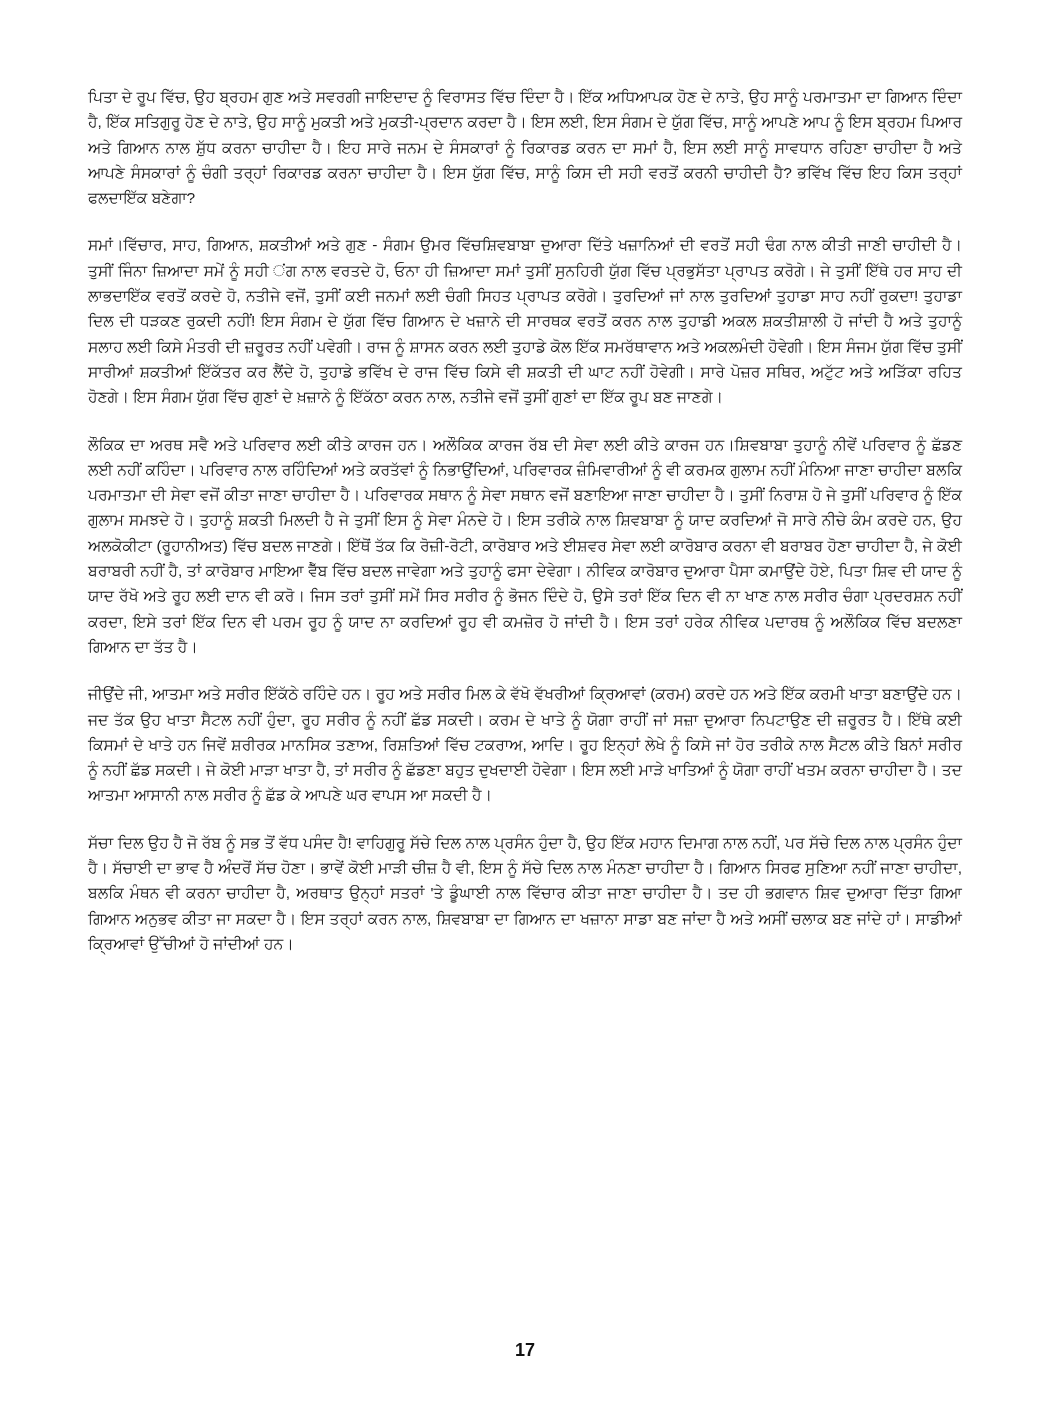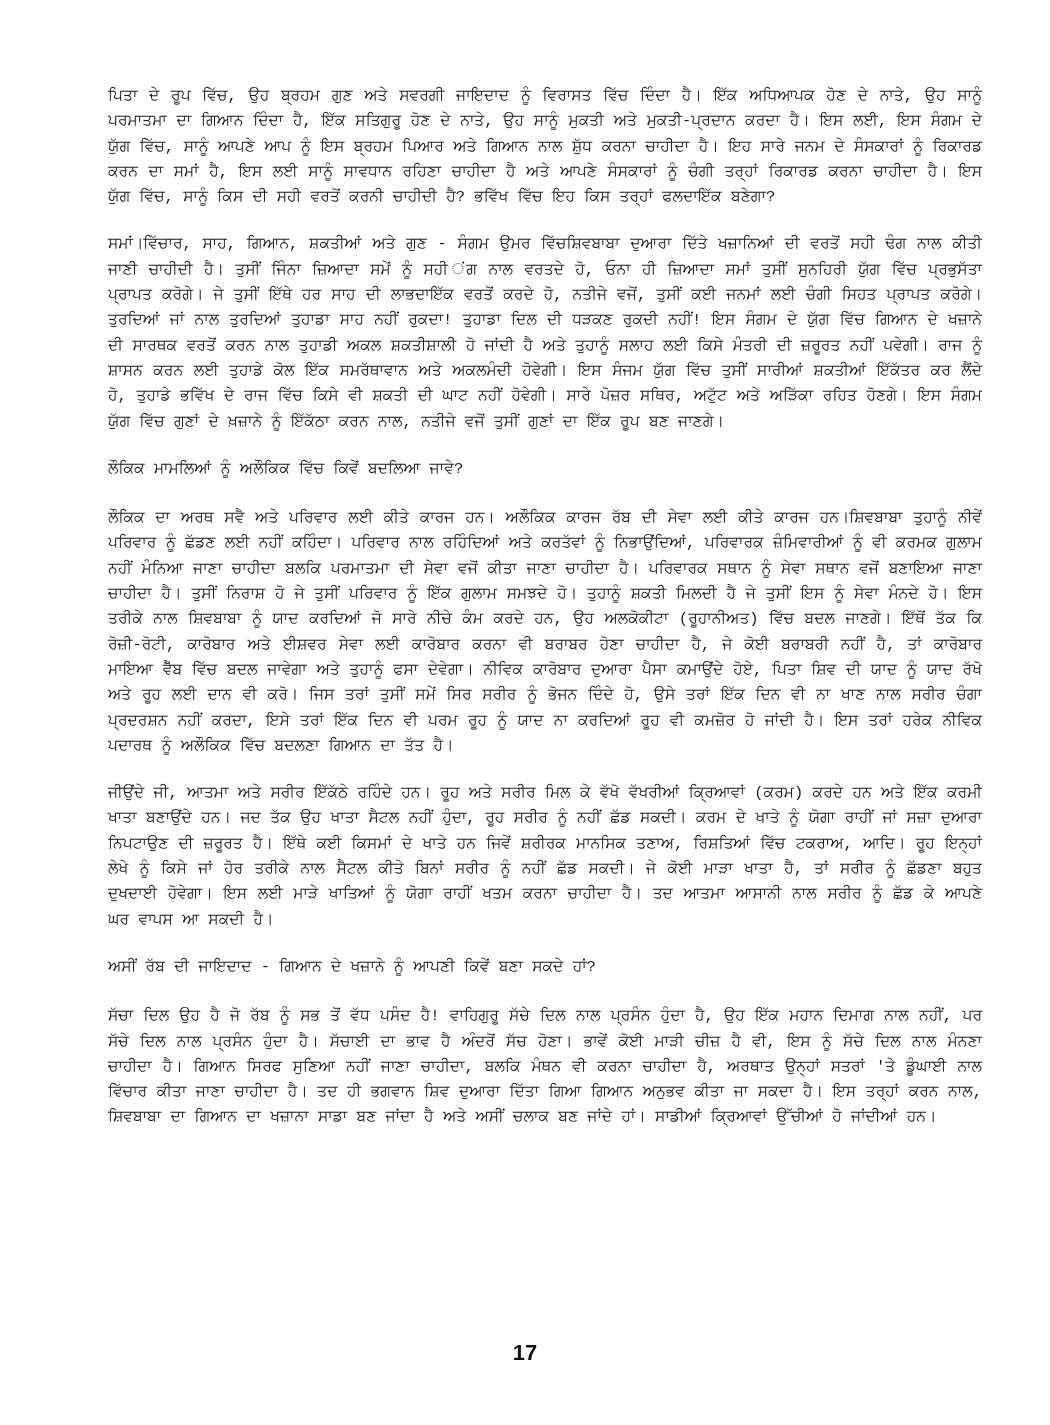--- a/index.html
+++ b/index.html
@@ -1,34 +1,32 @@
 <!DOCTYPE html>
 <html><head>
 <meta charset="utf-8">
 <style>
   html, body { margin: 0; padding: 0; background: #ffffff; }
   body { width: 1050px; height: 1425px; position: relative; overflow: hidden; }
   .page {
     position: absolute; left: 88px; top: 84px; width: 874px;
-    font-family: Liberation Mono, monospace;
-    font-size: 15.5px; line-height: 25.3px; color: #1a1a1a; margin-left: 20px;
+    font-family: Liberation Sans, sans-serif;
+    font-size: 15.5px; line-height: 25.3px; color: #1a1a1a;
   }
   .para { margin: 0 0 22px 0; text-align: justify; }
   .heading { margin: 0 0 24px 0; text-align: left; }
   .page-number {
     position: absolute; left: 0; right: 0; top: 1340px; text-align: center;
-    font-family: "Liberation Sans", sans-serif; font-weight: bold; font-size: 22px; color: #111;
+    font-family: "Liberation Sans", sans-serif; font-weight: bold; font-size: 18px; color: #111;
   }
 </style>
 </head>
 <body>
 
 <div class="page">
   <p class="para">ਪਿਤਾ ਦੇ ਰੂਪ ਵਿੱਚ, ਉਹ ਬ੍ਰਹਮ ਗੁਣ ਅਤੇ ਸਵਰਗੀ ਜਾਇਦਾਦ ਨੂੰ ਵਿਰਾਸਤ ਵਿੱਚ ਦਿੰਦਾ ਹੈ। ਇੱਕ ਅਧਿਆਪਕ ਹੋਣ ਦੇ ਨਾਤੇ, ਉਹ ਸਾਨੂੰ ਪਰਮਾਤਮਾ ਦਾ ਗਿਆਨ ਦਿੰਦਾ ਹੈ, ਇੱਕ ਸਤਿਗੁਰੂ ਹੋਣ ਦੇ ਨਾਤੇ, ਉਹ ਸਾਨੂੰ ਮੁਕਤੀ ਅਤੇ ਮੁਕਤੀ-ਪ੍ਰਦਾਨ ਕਰਦਾ ਹੈ। ਇਸ ਲਈ, ਇਸ ਸੰਗਮ ਦੇ ਯੁੱਗ ਵਿੱਚ, ਸਾਨੂੰ ਆਪਣੇ ਆਪ ਨੂੰ ਇਸ ਬ੍ਰਹਮ ਪਿਆਰ ਅਤੇ ਗਿਆਨ ਨਾਲ ਸ਼ੁੱਧ ਕਰਨਾ ਚਾਹੀਦਾ ਹੈ। ਇਹ ਸਾਰੇ ਜਨਮ ਦੇ ਸੰਸਕਾਰਾਂ ਨੂੰ ਰਿਕਾਰਡ ਕਰਨ ਦਾ ਸਮਾਂ ਹੈ, ਇਸ ਲਈ ਸਾਨੂੰ ਸਾਵਧਾਨ ਰਹਿਣਾ ਚਾਹੀਦਾ ਹੈ ਅਤੇ ਆਪਣੇ ਸੰਸਕਾਰਾਂ ਨੂੰ ਚੰਗੀ ਤਰ੍ਹਾਂ ਰਿਕਾਰਡ ਕਰਨਾ ਚਾਹੀਦਾ ਹੈ।     ਇਸ ਯੁੱਗ ਵਿੱਚ, ਸਾਨੂੰ ਕਿਸ ਦੀ ਸਹੀ ਵਰਤੋਂ ਕਰਨੀ ਚਾਹੀਦੀ ਹੈ? ਭਵਿੱਖ ਵਿੱਚ ਇਹ ਕਿਸ ਤਰ੍ਹਾਂ ਫਲਦਾਇੱਕ ਬਣੇਗਾ?</p>
   <p class="para">ਸਮਾਂ।ਵਿੱਚਾਰ, ਸਾਹ, ਗਿਆਨ, ਸ਼ਕਤੀਆਂ ਅਤੇ ਗੁਣ - ਸੰਗਮ ਉਮਰ ਵਿੱਚਸ਼ਿਵਬਾਬਾ ਦੁਆਰਾ ਦਿੱਤੇ ਖਜ਼ਾਨਿਆਂ ਦੀ ਵਰਤੋਂ ਸਹੀ ਢੰਗ ਨਾਲ ਕੀਤੀ ਜਾਣੀ ਚਾਹੀਦੀ ਹੈ। ਤੁਸੀਂ ਜਿੰਨਾ ਜ਼ਿਆਦਾ ਸਮੇਂ ਨੂੰ ਸਹੀ ਂਗ ਨਾਲ ਵਰਤਦੇ ਹੋ, ਓਨਾ ਹੀ ਜ਼ਿਆਦਾ ਸਮਾਂ ਤੁਸੀਂ ਸੁਨਹਿਰੀ ਯੁੱਗ ਵਿੱਚ ਪ੍ਰਭੁਸੱਤਾ ਪ੍ਰਾਪਤ ਕਰੋਗੇ। ਜੇ ਤੁਸੀਂ ਇੱਥੇ ਹਰ ਸਾਹ ਦੀ ਲਾਭਦਾਇੱਕ ਵਰਤੋਂ ਕਰਦੇ ਹੋ, ਨਤੀਜੇ ਵਜੋਂ, ਤੁਸੀਂ ਕਈ ਜਨਮਾਂ ਲਈ ਚੰਗੀ ਸਿਹਤ ਪ੍ਰਾਪਤ ਕਰੋਗੇ। ਤੁਰਦਿਆਂ ਜਾਂ ਨਾਲ ਤੁਰਦਿਆਂ ਤੁਹਾਡਾ ਸਾਹ ਨਹੀਂ ਰੁਕਦਾ! ਤੁਹਾਡਾ ਦਿਲ ਦੀ ਧੜਕਣ ਰੁਕਦੀ ਨਹੀਂ! ਇਸ ਸੰਗਮ ਦੇ ਯੁੱਗ ਵਿੱਚ ਗਿਆਨ ਦੇ ਖਜ਼ਾਨੇ ਦੀ ਸਾਰਥਕ ਵਰਤੋਂ ਕਰਨ ਨਾਲ ਤੁਹਾਡੀ ਅਕਲ ਸ਼ਕਤੀਸ਼ਾਲੀ ਹੋ ਜਾਂਦੀ ਹੈ ਅਤੇ ਤੁਹਾਨੂੰ ਸਲਾਹ ਲਈ ਕਿਸੇ ਮੰਤਰੀ ਦੀ ਜ਼ਰੂਰਤ ਨਹੀਂ ਪਵੇਗੀ। ਰਾਜ ਨੂੰ ਸ਼ਾਸਨ ਕਰਨ ਲਈ ਤੁਹਾਡੇ ਕੋਲ ਇੱਕ ਸਮਰੱਥਾਵਾਨ ਅਤੇ ਅਕਲਮੰਦੀ ਹੋਵੇਗੀ। ਇਸ ਸੰਜਮ ਯੁੱਗ ਵਿੱਚ ਤੁਸੀਂ ਸਾਰੀਆਂ ਸ਼ਕਤੀਆਂ ਇੱਕੱਤਰ ਕਰ ਲੈਂਦੇ ਹੋ, ਤੁਹਾਡੇ ਭਵਿੱਖ ਦੇ ਰਾਜ ਵਿੱਚ ਕਿਸੇ ਵੀ ਸ਼ਕਤੀ ਦੀ ਘਾਟ ਨਹੀਂ ਹੋਵੇਗੀ। ਸਾਰੇ ਪੋਜ਼ਰ ਸਥਿਰ, ਅਟੁੱਟ ਅਤੇ ਅੜਿੱਕਾ ਰਹਿਤ ਹੋਣਗੇ। ਇਸ ਸੰਗਮ ਯੁੱਗ ਵਿੱਚ ਗੁਣਾਂ ਦੇ ਖ਼ਜ਼ਾਨੇ ਨੂੰ ਇੱਕੱਠਾ ਕਰਨ ਨਾਲ, ਨਤੀਜੇ ਵਜੋਂ ਤੁਸੀਂ ਗੁਣਾਂ ਦਾ ਇੱਕ ਰੂਪ ਬਣ ਜਾਣਗੇ।</p>
-  <p class="heading">ਲੌਕਿਕ ਮਾਮਲਿਆਂ ਨੂੰ ਅਲੌਕਿਕ ਵਿੱਚ ਕਿਵੇਂ ਬਦਲਿਆ ਜਾਵੇ?</p>
   <p class="para">ਲੌਕਿਕ ਦਾ ਅਰਥ ਸਵੈ ਅਤੇ ਪਰਿਵਾਰ ਲਈ ਕੀਤੇ ਕਾਰਜ ਹਨ। ਅਲੌਕਿਕ ਕਾਰਜ ਰੱਬ ਦੀ ਸੇਵਾ ਲਈ ਕੀਤੇ ਕਾਰਜ ਹਨ।ਸ਼ਿਵਬਾਬਾ ਤੁਹਾਨੂੰ ਨੀਵੇਂ ਪਰਿਵਾਰ ਨੂੰ ਛੱਡਣ ਲਈ ਨਹੀਂ ਕਹਿੰਦਾ। ਪਰਿਵਾਰ ਨਾਲ ਰਹਿੰਦਿਆਂ ਅਤੇ ਕਰਤੱਵਾਂ ਨੂੰ ਨਿਭਾਉਂਦਿਆਂ, ਪਰਿਵਾਰਕ ਜ਼ੰਮਿਵਾਰੀਆਂ ਨੂੰ ਵੀ ਕਰਮਕ ਗੁਲਾਮ ਨਹੀਂ ਮੰਨਿਆ ਜਾਣਾ ਚਾਹੀਦਾ ਬਲਕਿ ਪਰਮਾਤਮਾ ਦੀ ਸੇਵਾ ਵਜੋਂ ਕੀਤਾ ਜਾਣਾ ਚਾਹੀਦਾ ਹੈ। ਪਰਿਵਾਰਕ ਸਥਾਨ ਨੂੰ ਸੇਵਾ ਸਥਾਨ ਵਜੋਂ ਬਣਾਇਆ ਜਾਣਾ ਚਾਹੀਦਾ ਹੈ। ਤੁਸੀਂ ਨਿਰਾਸ਼ ਹੋ ਜੇ ਤੁਸੀਂ ਪਰਿਵਾਰ ਨੂੰ ਇੱਕ ਗੁਲਾਮ ਸਮਝਦੇ ਹੋ। ਤੁਹਾਨੂੰ ਸ਼ਕਤੀ ਮਿਲਦੀ ਹੈ ਜੇ ਤੁਸੀਂ ਇਸ ਨੂੰ ਸੇਵਾ ਮੰਨਦੇ ਹੋ। ਇਸ ਤਰੀਕੇ ਨਾਲ ਸ਼ਿਵਬਾਬਾ ਨੂੰ ਯਾਦ ਕਰਦਿਆਂ ਜੋ ਸਾਰੇ ਨੀਚੇ ਕੰਮ ਕਰਦੇ ਹਨ, ਉਹ ਅਲਕੋਕੀਟਾ (ਰੂਹਾਨੀਅਤ) ਵਿੱਚ ਬਦਲ ਜਾਣਗੇ। ਇੱਥੋਂ ਤੱਕ ਕਿ ਰੋਜ਼ੀ-ਰੋਟੀ, ਕਾਰੋਬਾਰ ਅਤੇ ਈਸ਼ਵਰ ਸੇਵਾ ਲਈ ਕਾਰੋਬਾਰ ਕਰਨਾ ਵੀ ਬਰਾਬਰ ਹੋਣਾ ਚਾਹੀਦਾ ਹੈ, ਜੇ ਕੋਈ ਬਰਾਬਰੀ ਨਹੀਂ ਹੈ, ਤਾਂ ਕਾਰੋਬਾਰ ਮਾਇਆ ਵੈੱਬ ਵਿੱਚ ਬਦਲ ਜਾਵੇਗਾ ਅਤੇ ਤੁਹਾਨੂੰ ਫਸਾ ਦੇਵੇਗਾ। ਨੀਵਿਕ ਕਾਰੋਬਾਰ ਦੁਆਰਾ ਪੈਸਾ ਕਮਾਉਂਦੇ ਹੋਏ, ਪਿਤਾ ਸ਼ਿਵ ਦੀ ਯਾਦ ਨੂੰ ਯਾਦ ਰੱਖੋ ਅਤੇ ਰੂਹ ਲਈ ਦਾਨ ਵੀ ਕਰੋ। ਜਿਸ ਤਰਾਂ ਤੁਸੀਂ ਸਮੇਂ ਸਿਰ ਸਰੀਰ ਨੂੰ ਭੋਜਨ ਦਿੰਦੇ ਹੋ, ਉਸੇ ਤਰਾਂ ਇੱਕ ਦਿਨ ਵੀ ਨਾ ਖਾਣ ਨਾਲ ਸਰੀਰ ਚੰਗਾ ਪ੍ਰਦਰਸ਼ਨ ਨਹੀਂ ਕਰਦਾ, ਇਸੇ ਤਰਾਂ ਇੱਕ ਦਿਨ ਵੀ ਪਰਮ ਰੂਹ ਨੂੰ ਯਾਦ ਨਾ ਕਰਦਿਆਂ ਰੂਹ ਵੀ ਕਮਜ਼ੋਰ ਹੋ ਜਾਂਦੀ ਹੈ। ਇਸ ਤਰਾਂ ਹਰੇਕ ਨੀਵਿਕ ਪਦਾਰਥ ਨੂੰ ਅਲੌਕਿਕ ਵਿੱਚ ਬਦਲਣਾ ਗਿਆਨ ਦਾ ਤੱਤ ਹੈ।</p>
   <p class="para">ਜੀਉਂਦੇ ਜੀ, ਆਤਮਾ ਅਤੇ ਸਰੀਰ ਇੱਕੱਠੇ ਰਹਿੰਦੇ ਹਨ। ਰੂਹ ਅਤੇ ਸਰੀਰ ਮਿਲ ਕੇ ਵੱਖੋ ਵੱਖਰੀਆਂ ਕ੍ਰਿਆਵਾਂ (ਕਰਮ) ਕਰਦੇ ਹਨ ਅਤੇ ਇੱਕ ਕਰਮੀ ਖਾਤਾ ਬਣਾਉਂਦੇ ਹਨ। ਜਦ ਤੱਕ ਉਹ ਖਾਤਾ ਸੈਟਲ ਨਹੀਂ ਹੁੰਦਾ, ਰੂਹ ਸਰੀਰ ਨੂੰ ਨਹੀਂ ਛੱਡ ਸਕਦੀ। ਕਰਮ ਦੇ ਖਾਤੇ ਨੂੰ ਯੋਗਾ ਰਾਹੀਂ ਜਾਂ ਸਜ਼ਾ ਦੁਆਰਾ ਨਿਪਟਾਉਣ ਦੀ ਜ਼ਰੂਰਤ ਹੈ। ਇੱਥੇ ਕਈ ਕਿਸਮਾਂ ਦੇ ਖਾਤੇ ਹਨ ਜਿਵੇਂ ਸ਼ਰੀਰਕ ਮਾਨਸਿਕ ਤਣਾਅ, ਰਿਸ਼ਤਿਆਂ ਵਿੱਚ ਟਕਰਾਅ, ਆਦਿ। ਰੂਹ ਇਨ੍ਹਾਂ ਲੇਖੇ ਨੂੰ ਕਿਸੇ ਜਾਂ ਹੋਰ ਤਰੀਕੇ ਨਾਲ ਸੈਟਲ ਕੀਤੇ ਬਿਨਾਂ ਸਰੀਰ ਨੂੰ ਨਹੀਂ ਛੱਡ ਸਕਦੀ। ਜੇ ਕੋਈ ਮਾੜਾ ਖਾਤਾ ਹੈ, ਤਾਂ ਸਰੀਰ ਨੂੰ ਛੱਡਣਾ ਬਹੁਤ ਦੁਖਦਾਈ ਹੋਵੇਗਾ। ਇਸ ਲਈ ਮਾੜੇ ਖਾਤਿਆਂ ਨੂੰ ਯੋਗਾ ਰਾਹੀਂ ਖਤਮ ਕਰਨਾ ਚਾਹੀਦਾ ਹੈ। ਤਦ ਆਤਮਾ ਆਸਾਨੀ ਨਾਲ ਸਰੀਰ ਨੂੰ ਛੱਡ ਕੇ ਆਪਣੇ ਘਰ ਵਾਪਸ ਆ ਸਕਦੀ ਹੈ।</p>
-  <p class="heading">ਅਸੀਂ ਰੱਬ ਦੀ ਜਾਇਦਾਦ - ਗਿਆਨ ਦੇ ਖਜ਼ਾਨੇ ਨੂੰ ਆਪਣੀ ਕਿਵੇਂ ਬਣਾ ਸਕਦੇ ਹਾਂ?</p>
   <p class="para">ਸੱਚਾ ਦਿਲ ਉਹ ਹੈ ਜੋ ਰੱਬ ਨੂੰ ਸਭ ਤੋਂ ਵੱਧ ਪਸੰਦ ਹੈ! ਵਾਹਿਗੁਰੂ ਸੱਚੇ ਦਿਲ ਨਾਲ ਪ੍ਰਸੰਨ ਹੁੰਦਾ ਹੈ, ਉਹ ਇੱਕ ਮਹਾਨ ਦਿਮਾਗ ਨਾਲ ਨਹੀਂ, ਪਰ ਸੱਚੇ ਦਿਲ ਨਾਲ ਪ੍ਰਸੰਨ ਹੁੰਦਾ ਹੈ। ਸੱਚਾਈ ਦਾ ਭਾਵ ਹੈ ਅੰਦਰੋਂ ਸੱਚ ਹੋਣਾ। ਭਾਵੇਂ ਕੋਈ ਮਾੜੀ ਚੀਜ਼ ਹੈ ਵੀ, ਇਸ ਨੂੰ ਸੱਚੇ ਦਿਲ ਨਾਲ ਮੰਨਣਾ ਚਾਹੀਦਾ ਹੈ। ਗਿਆਨ ਸਿਰਫ ਸੁਣਿਆ ਨਹੀਂ ਜਾਣਾ ਚਾਹੀਦਾ, ਬਲਕਿ ਮੰਥਨ ਵੀ ਕਰਨਾ ਚਾਹੀਦਾ ਹੈ, ਅਰਥਾਤ ਉਨ੍ਹਾਂ ਸਤਰਾਂ 'ਤੇ ਡੂੰਘਾਈ ਨਾਲ ਵਿੱਚਾਰ ਕੀਤਾ ਜਾਣਾ ਚਾਹੀਦਾ ਹੈ। ਤਦ ਹੀ ਭਗਵਾਨ ਸ਼ਿਵ ਦੁਆਰਾ ਦਿੱਤਾ ਗਿਆ ਗਿਆਨ ਅਨੁਭਵ ਕੀਤਾ ਜਾ ਸਕਦਾ ਹੈ। ਇਸ ਤਰ੍ਹਾਂ ਕਰਨ ਨਾਲ, ਸ਼ਿਵਬਾਬਾ ਦਾ ਗਿਆਨ ਦਾ ਖਜ਼ਾਨਾ ਸਾਡਾ ਬਣ ਜਾਂਦਾ ਹੈ ਅਤੇ ਅਸੀਂ ਚਲਾਕ ਬਣ ਜਾਂਦੇ ਹਾਂ। ਸਾਡੀਆਂ ਕ੍ਰਿਆਵਾਂ ਉੱਚੀਆਂ ਹੋ ਜਾਂਦੀਆਂ ਹਨ।</p>
 </div>
 
 <div class="page-number">17</div>
 
 </body></html>

